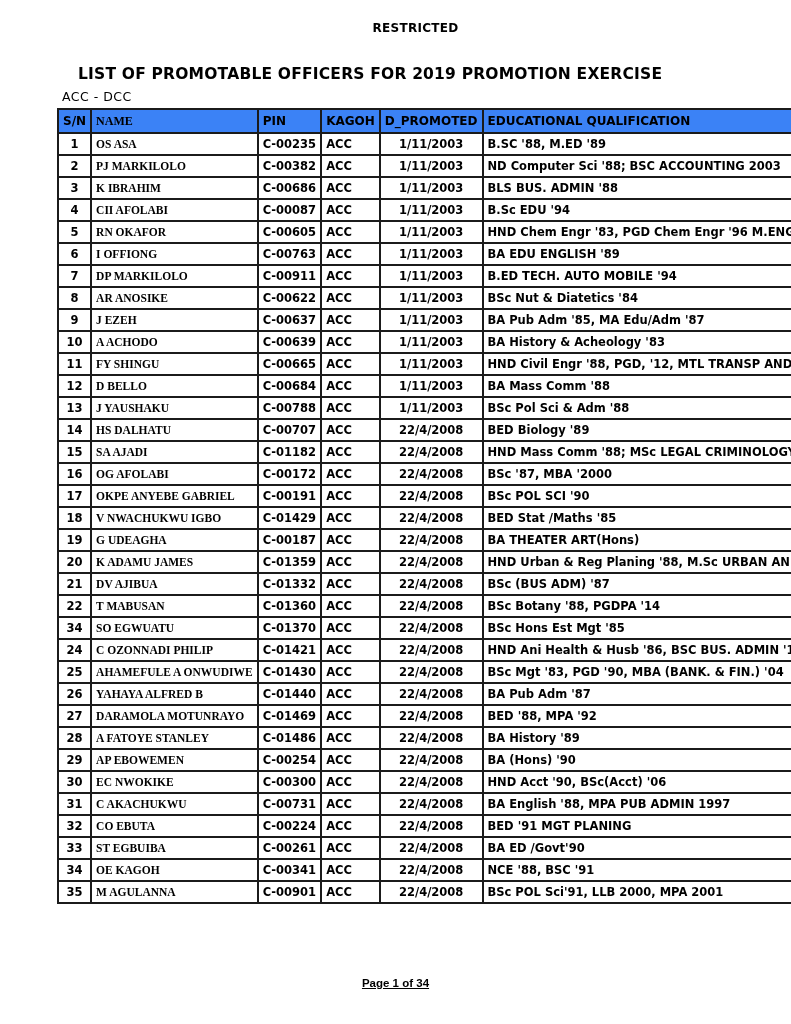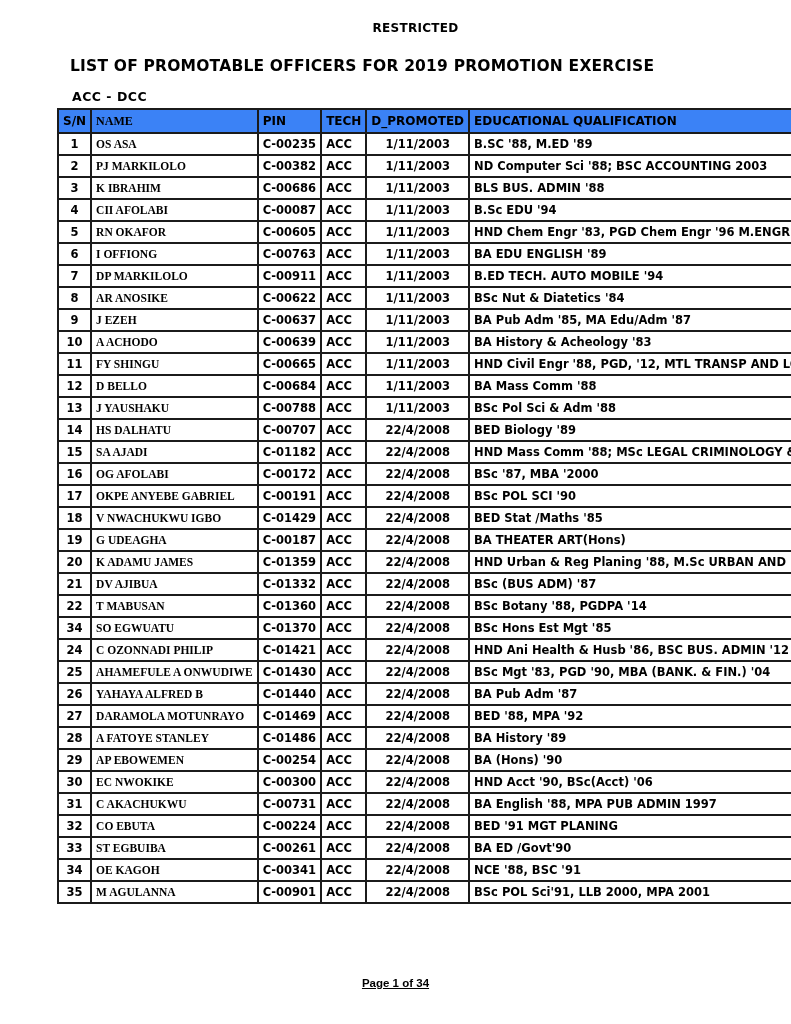--- a/index.html
+++ b/index.html
@@ -23,32 +23,32 @@
     text-align: center;
     font-size: 12px;
     font-weight: 700;
     letter-spacing: 0.3px;
     margin-left: 20px;
   }
   .title {
     position: absolute;
     top: 49px;
     left: 62px;
-    margin: 8px;
+    margin: 16px;
     font-size: 15.5px;
     font-weight: 700;
     letter-spacing: 0.2px;
     white-space: nowrap;
   }
   .section-label {
     position: absolute;
     top: 89px;
-    left: 72px;
+    left: 62px;
     font-size: 12.5px;
-    font-weight: 700;
+    font-weight: 400;
     letter-spacing: 0.5px;
   }
   table.officers {
     position: absolute;
     top: 108px;
     left: 57px;
     border-collapse: collapse;
     table-layout: fixed;
   }
   table.officers th,
@@ -100,21 +100,21 @@
 <h1 class="title">LIST OF PROMOTABLE OFFICERS FOR 2019 PROMOTION EXERCISE</h1>
 
 <div class="section-label">ACC - DCC</div>
 
 <table class="officers">
   <thead>
     <tr id="header-row">
         <th class="col0">S/N</th>
         <th class="col1">NAME</th>
         <th class="col2">PIN</th>
-        <th class="col3">TECH</th>
+        <th class="col3">KAGOH</th>
         <th class="col4">D_PROMOTED</th>
         <th class="col5">EDUCATIONAL QUALIFICATION</th>
       </tr>
   </thead>
   <tbody id="table-body">
       <tr>
         <td class="col0">1</td>
         <td class="col1">OS ASA</td>
         <td class="col2">C-00235</td>
         <td class="col3">ACC</td>

